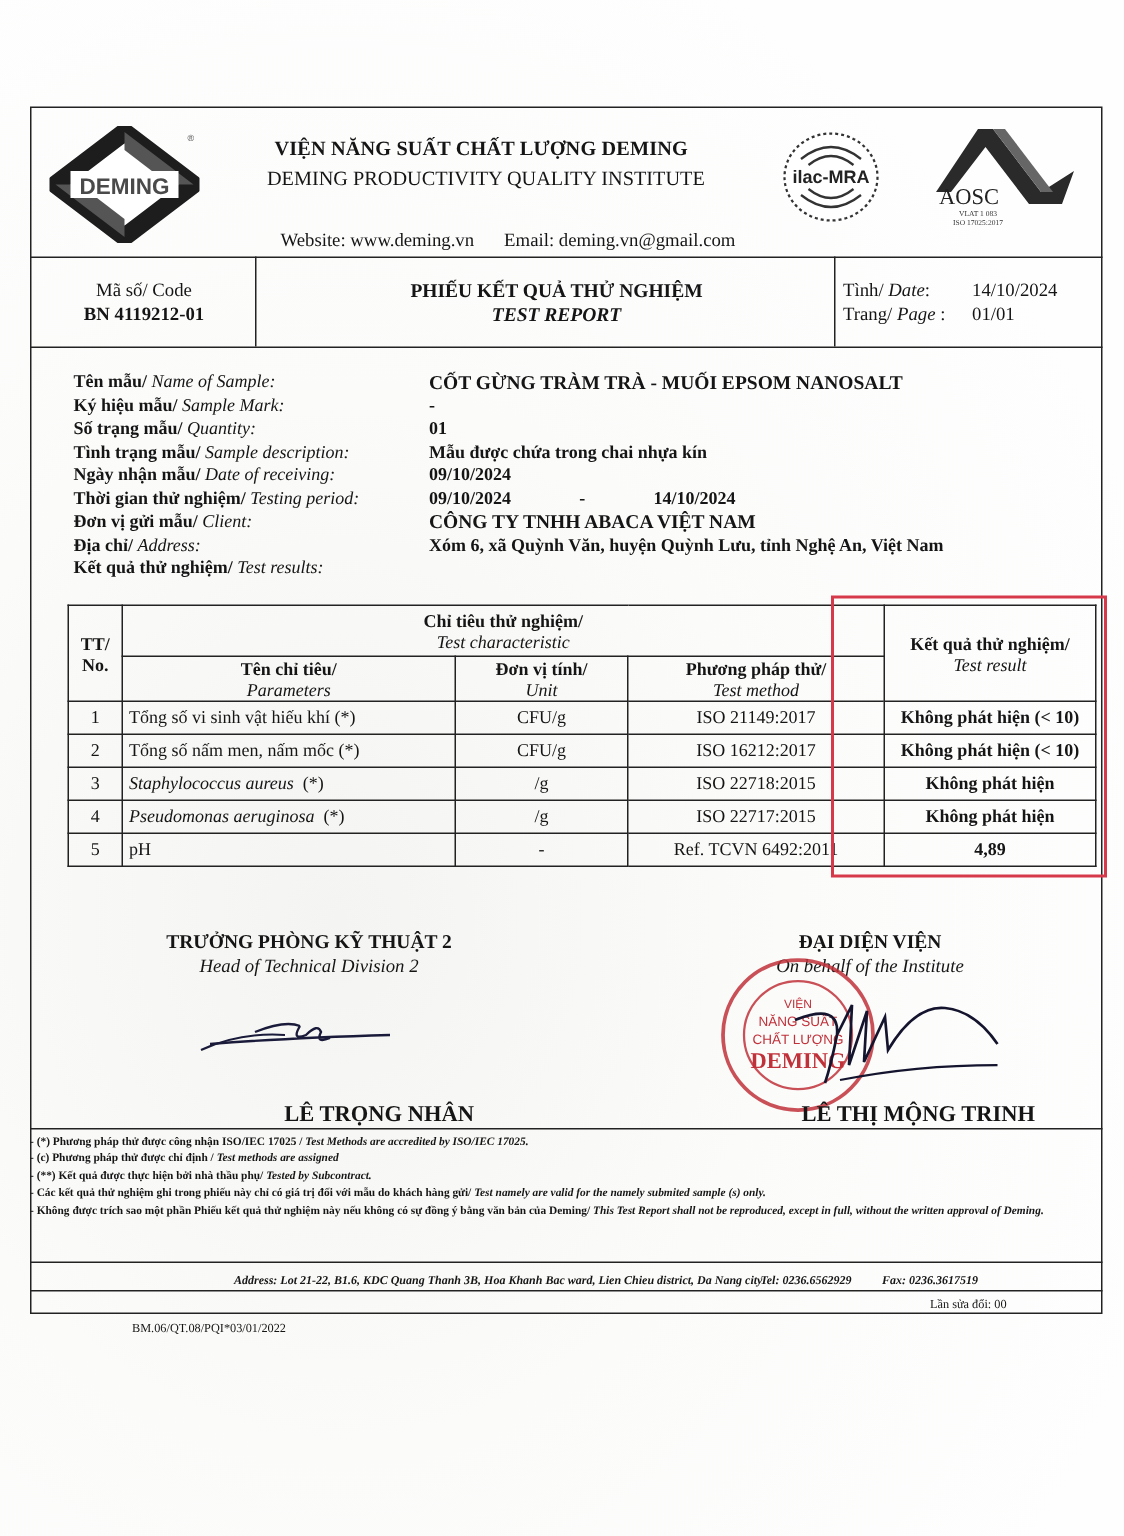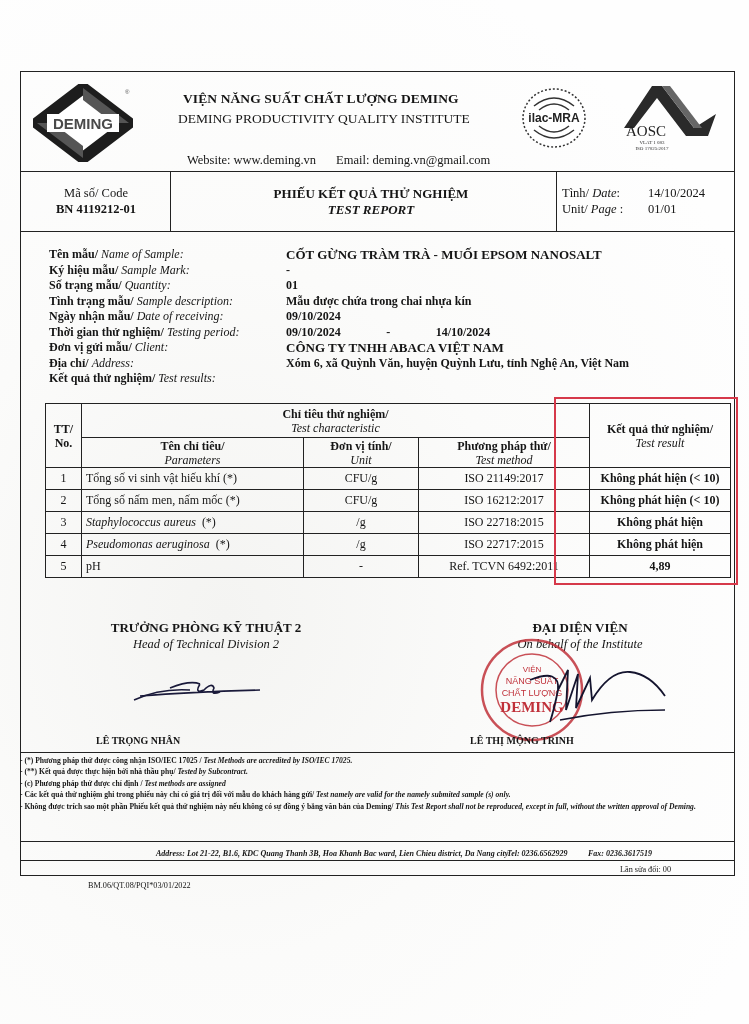--- a/index.html
+++ b/index.html
@@ -67,21 +67,21 @@
   .param-italic { font-style: italic; }
 
   .highlight {
     position: absolute; left: 554px; top: 397px; width: 184px; height: 188px;
     border: 2.5px solid #d6394a; box-sizing: border-box; pointer-events: none;
   }
 
   
   .sig-title { position: absolute; font-size: 13px; font-weight: bold; text-align: center; }
   .sig-sub { position: absolute; font-size: 12.5px; font-style: italic; text-align: center; }
-  .sig-name { position: absolute; font-size: 10px; font-weight: bold; text-align: left; }
+  .sig-name { position: absolute; font-size: 15px; font-weight: bold; text-align: right; }
   .stamp { position: absolute; left: 478px; top: 634px; width: 108px; height: 112px; }
   .scribble { position: absolute; }
 
   
   .notes { position: absolute; left: 20px; top: 755px; width: 713px; font-size: 7.6px; line-height: 11.4px; font-family: "Liberation Serif", serif; }
   .notes div { white-space: nowrap; font-weight: bold; }
   .notes i { font-style: italic; }
   .notes .wrap { white-space: normal; text-align: justify; }
 
   .addr { position: absolute; left: 20px; top: 846px; width: 715px; font-size: 8px; font-style: italic; font-weight: bold; }
@@ -133,21 +133,21 @@
 <div class="vline" style="left:556px; top:171px; height:60px;"></div>
 
 <div class="code-label">Mã số/ Code</div>
 <div class="code-value">BN 4119212-01</div>
 <div class="title-vn">PHIẾU KẾT QUẢ THỬ NGHIỆM</div>
 <div class="title-en">TEST REPORT</div>
 <div class="meta-row" style="top:186px;">
   <span class="k"><span>Tình/</span> <i>Date</i>:</span><span>14/10/2024</span>
 </div>
 <div class="meta-row" style="top:202px;">
-  <span class="k"><span>Unit/</span> <i>Page</i> :</span><span>01/01</span>
+  <span class="k"><span>Trang/</span> <i>Page</i> :</span><span>01/01</span>
 </div>
 
 <div class="info">
   <div class="info-row big">
     <span class="lbl"><b>Tên mẫu/</b> <i>Name of Sample:</i></span>
     <span class="val">CỐT GỪNG TRÀM TRÀ - MUỐI EPSOM NANOSALT</span>
   </div>
   <div class="info-row">
     <span class="lbl"><b>Ký hiệu mẫu/</b> <i>Sample Mark:</i></span>
     <span class="val">-</span>
@@ -254,22 +254,22 @@
 <svg class="scribble" style="left:520px; top:660px;" width="150" height="70" viewBox="0 0 150 70">
   <path d="M10 20 Q40 8 38 30 Q34 50 30 62 M38 30 L48 10 L46 50 L58 14 L56 48 L70 18 L72 40 Q90 10 110 12 Q130 14 145 36" fill="none" stroke="#14142e" stroke-width="1.8"></path>
   <path d="M40 60 Q90 50 145 50" fill="none" stroke="#14142e" stroke-width="1.5"></path>
 </svg>
 <div class="sig-name" style="left:470px; width:220px; top:735px;">LÊ THỊ MỘNG TRINH</div>
 
 <div class="hline" style="left:20px; top:752px; width:715px;"></div>
 
 <div class="notes">
   <div><span>- (*) Phương pháp thử được công nhận ISO/IEC 17025 / </span><i>Test Methods are accredited by ISO/IEC 17025.</i></div>
+  <div><span>- (c) Phương pháp thử được chỉ định / </span><i>Test methods are assigned</i></div>
   <div><span>- (**) Kết quả được thực hiện bởi nhà thầu phụ/ </span><i>Tested by Subcontract.</i></div>
-  <div><span>- (c) Phương pháp thử được chỉ định / </span><i>Test methods are assigned</i></div>
   <div><span>- Các kết quả thử nghiệm ghi trong phiếu này chỉ có giá trị đối với mẫu do khách hàng gửi/ </span><i>Test namely are valid for the namely submited sample (s) only.</i></div>
   <div class="wrap"><span>- Không được trích sao một phần Phiếu kết quả thử nghiệm này nếu không có sự đồng ý bằng văn bản của Deming/ </span><i>This Test Report shall not be reproduced, except in full, without the written approval of Deming.</i></div>
 </div>
 
 <div class="hline" style="left:20px; top:841px; width:715px;"></div>
 <div class="addr">
   <span style="left:136px; top:3px;">Address: Lot 21-22, B1.6, KDC Quang Thanh 3B, Hoa Khanh Bac ward, Lien Chieu district, Da Nang city</span>
   <span style="left:487px; top:3px;">Tel: 0236.6562929</span>
   <span style="left:568px; top:3px;">Fax: 0236.3617519</span>
 </div>

